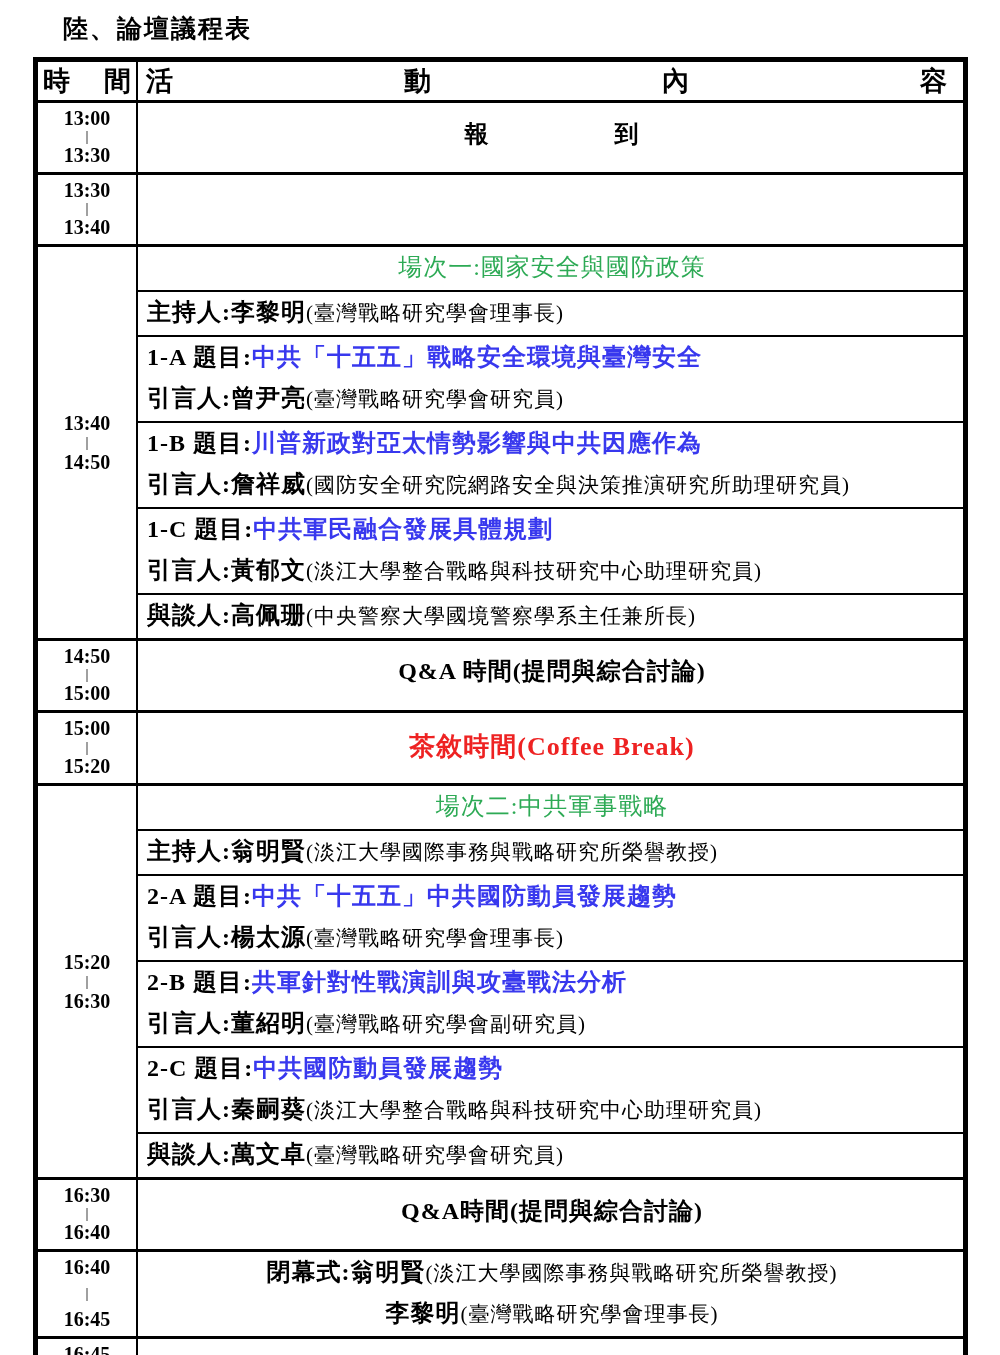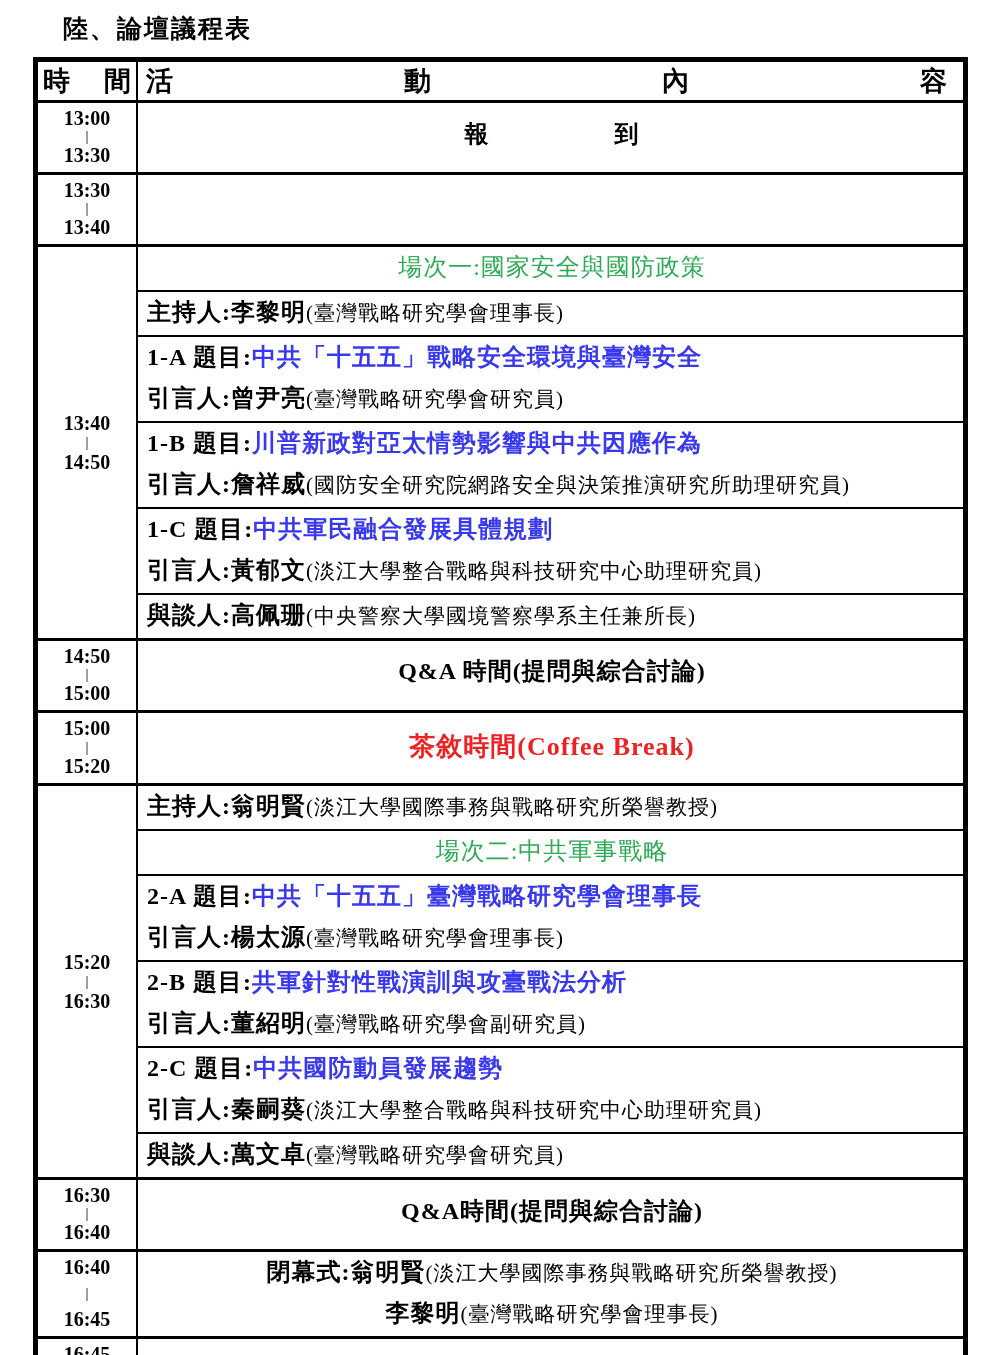--- a/index.html
+++ b/index.html
@@ -194,28 +194,28 @@
             </div>
           </div>
         </div>
         <div class="block">
           <div class="time-cell compact">
             <span class="t-start">15:20</span>
             <span class="t-pipe">|</span>
             <span class="t-end">16:30</span>
           </div>
           <div class="acts">
+            <div class="act c">
+              <div class="line"><span class="seg-g">場次二:中共軍事戰略</span></div>
+            </div>
             <div class="act l">
               <div class="line"><span class="seg-k">主持人:翁明賢</span><span class="seg-p">(淡江大學國際事務與戰略研究所榮譽教授)</span></div>
             </div>
-            <div class="act c">
-              <div class="line"><span class="seg-g">場次二:中共軍事戰略</span></div>
-            </div>
-            <div class="act l">
-              <div class="line"><span class="seg-k">2-A 題目:</span><span class="seg-b">中共「十五五」臺灣戰略研究學會理事長</span></div>
+            <div class="act l">
+              <div class="line"><span class="seg-k">2-A 題目:</span><span class="seg-b">中共「十五五」中共國防動員發展趨勢</span></div>
               <div class="line"><span class="seg-k">引言人:楊太源</span><span class="seg-p">(臺灣戰略研究學會理事長)</span></div>
             </div>
             <div class="act l">
               <div class="line"><span class="seg-k">2-B 題目:</span><span class="seg-b">共軍針對性戰演訓與攻臺戰法分析</span></div>
               <div class="line"><span class="seg-k">引言人:董紹明</span><span class="seg-p">(臺灣戰略研究學會副研究員)</span></div>
             </div>
             <div class="act l">
               <div class="line"><span class="seg-k">2-C 題目:</span><span class="seg-b">中共國防動員發展趨勢</span></div>
               <div class="line"><span class="seg-k">引言人:秦嗣葵</span><span class="seg-p">(淡江大學整合戰略與科技研究中心助理研究員)</span></div>
             </div>

